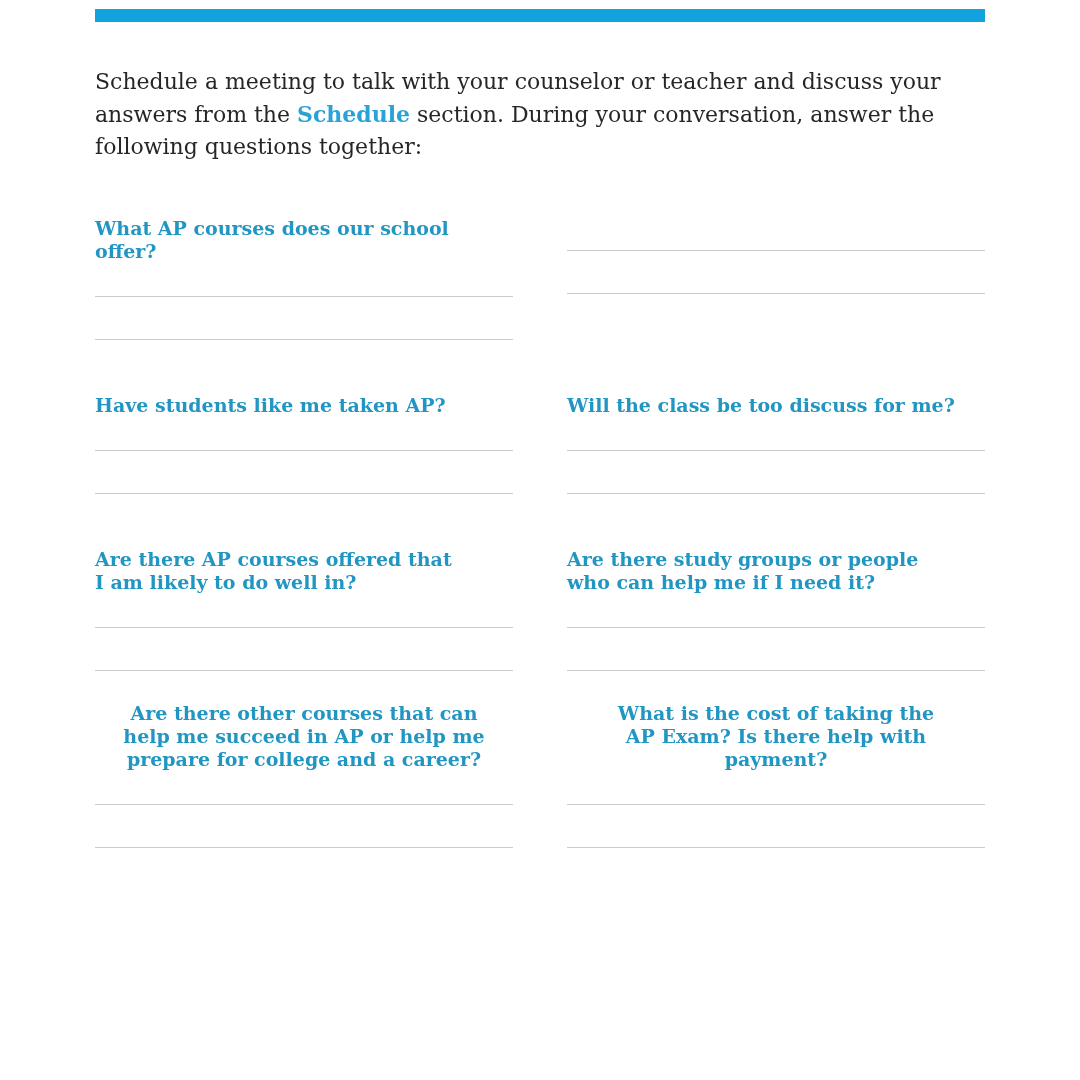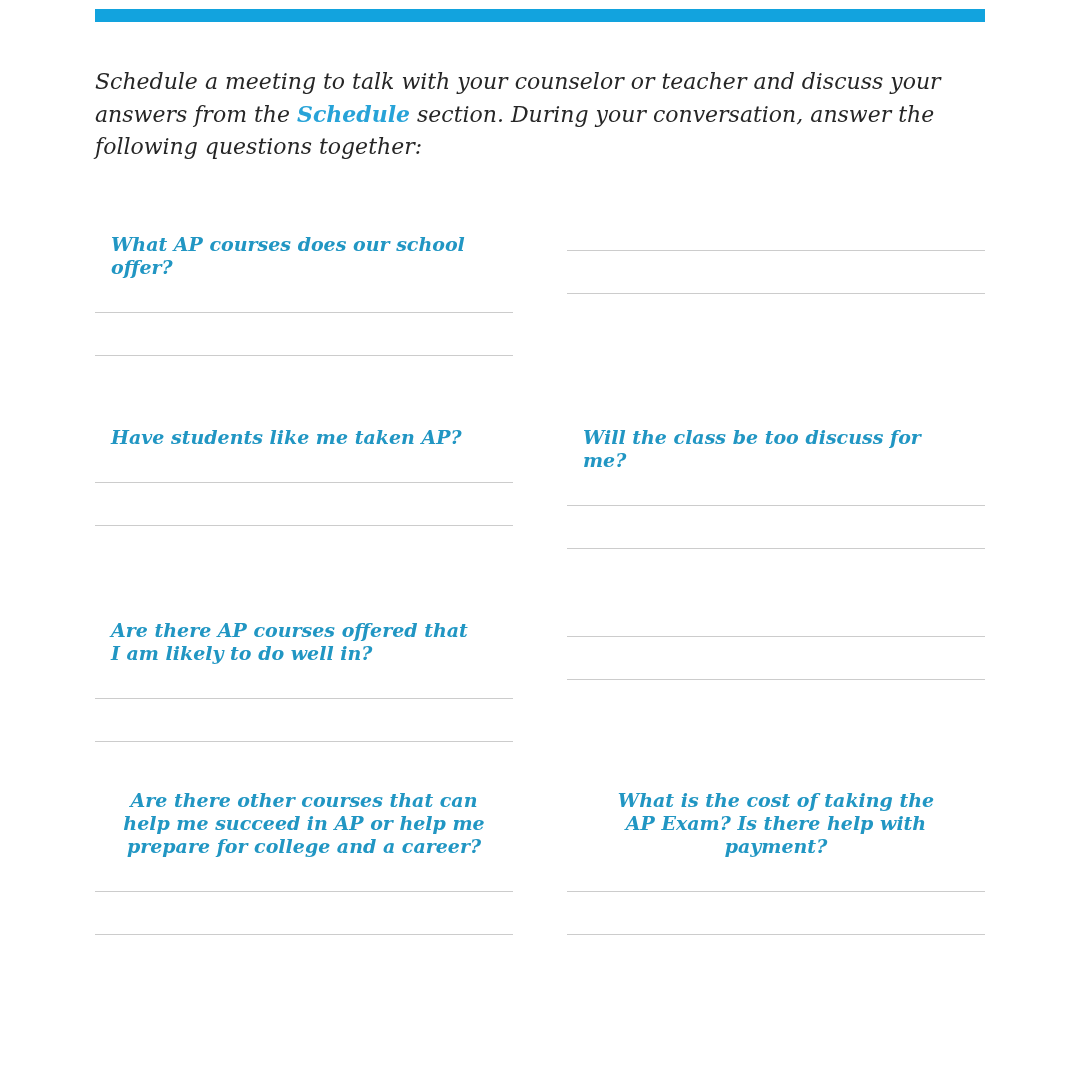--- a/index.html
+++ b/index.html
@@ -7,21 +7,20 @@
     padding: 0;
     background: #ffffff;
   }
   .page {
     position: relative;
     width: 1080px;
     height: 1080px;
     background: #ffffff;
     overflow: hidden;
     font-family: "DejaVu Serif", serif;
-    font-style: italic;
   }
   .accent-bar {
     position: absolute;
     left: 95px;
     top: 9px;
     width: 890px;
     height: 13px;
     background: var(--accent, #12A3DE);
   }
   .content {
@@ -43,21 +42,21 @@
   }
   .qa-row {
     display: grid;
     grid-template-columns: 1fr 1fr;
     column-gap: 54px;
   }
   .mt-54 { margin-top: 54px; }
   .mt-31 { margin-top: 31px; text-align: center; }
   .mt-55 { margin-top: 55px; }
   .question {
-    margin: 16px;
+    margin: 0;
     font-size: 19px;
     line-height: 23px;
     font-weight: bold;
     color: var(--question, #2196C3);
     white-space: pre-line;
   }
   .answer-line {
     height: 0;
     border-top: 1px solid var(--rule, #cccccc);
     margin-top: 33px;
@@ -105,20 +104,22 @@
     </div>
 
     <div class="qa-row mt-54">
       <div class="qa-block">
         <p class="question">Are there AP courses offered that
 I am likely to do well in?</p>
         <div class="answer-line"></div>
         <div class="answer-line second"></div>
       </div>
       <div class="qa-block">
+        <p class="question">Are there study groups or people
+who can help me if I need it?</p>
         <div class="answer-line"></div>
         <div class="answer-line second"></div>
       </div>
     </div>
 
     <div class="qa-row mt-31">
       <div class="qa-block">
         <p class="question">Are there other courses that can
 help me succeed in AP or help me
 prepare for college and a career?</p>

